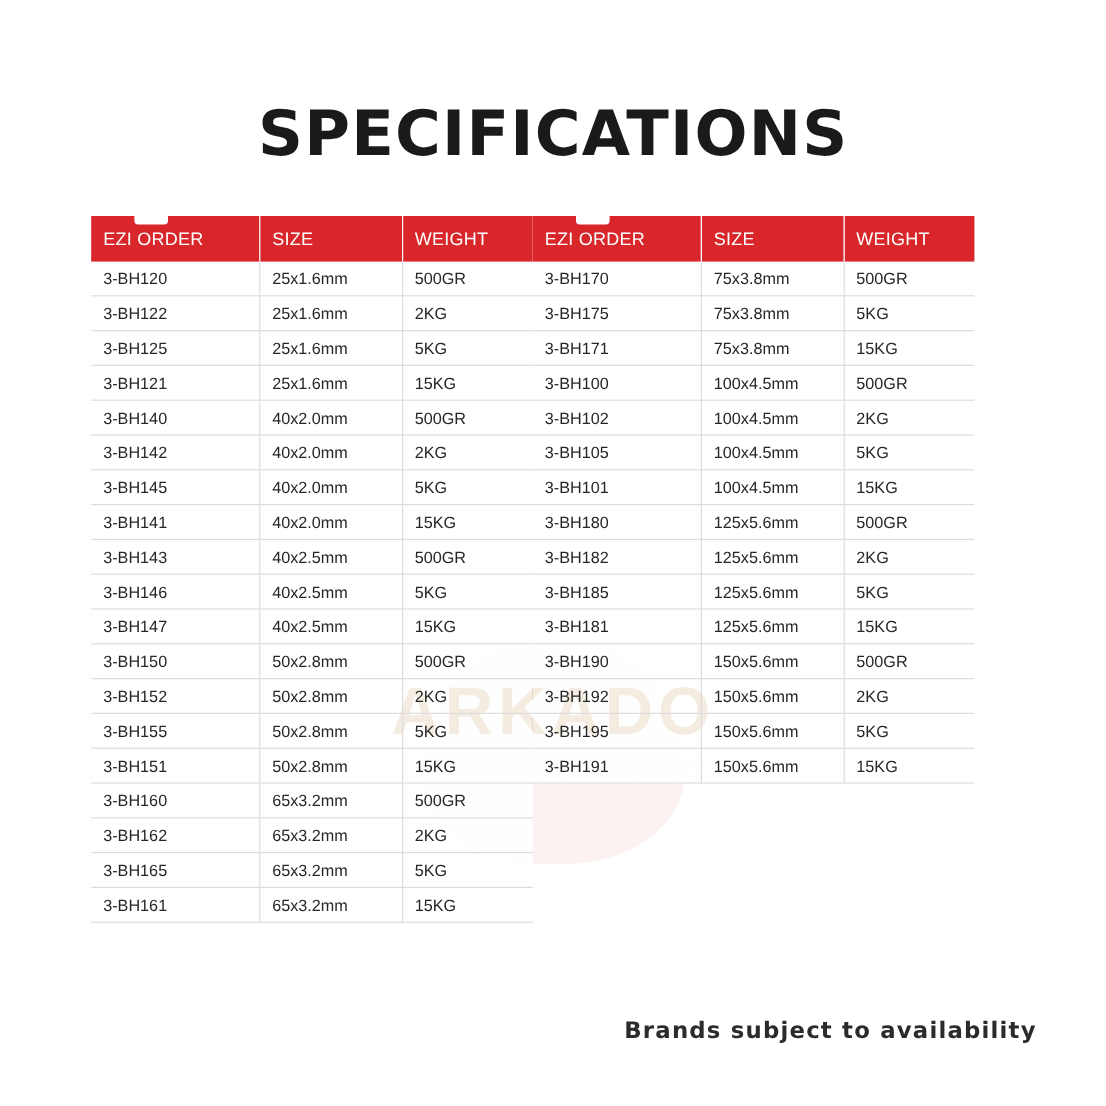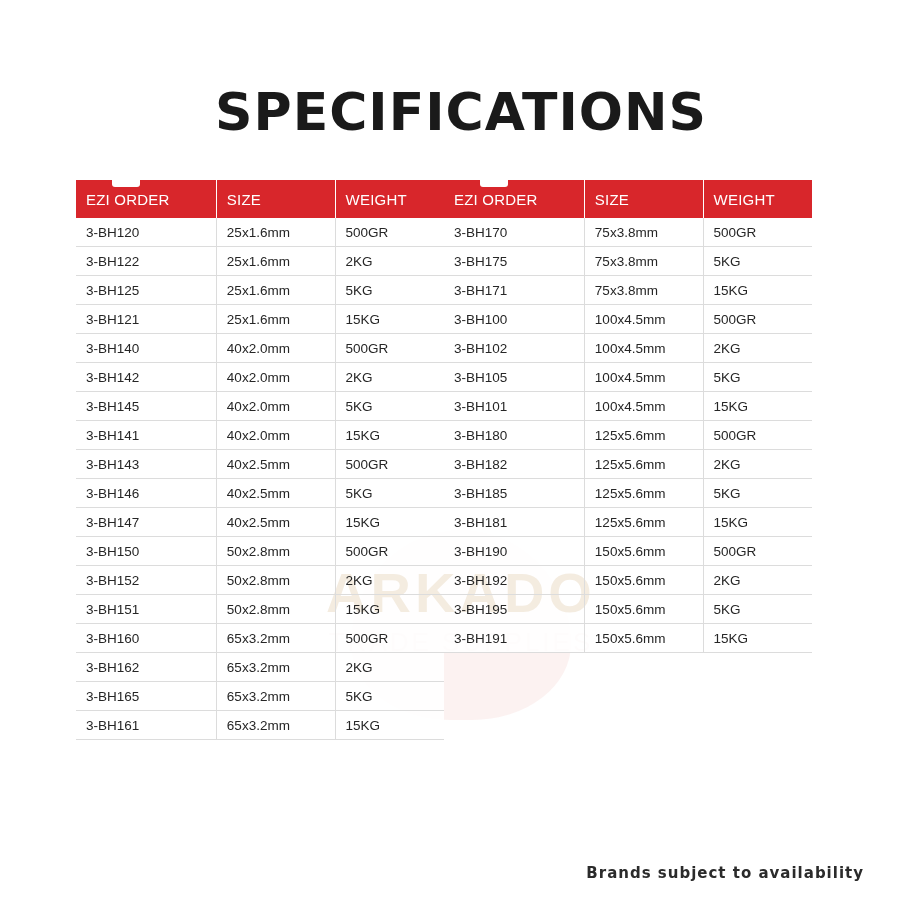--- a/index.html
+++ b/index.html
@@ -132,24 +132,24 @@
   table.spec-table td.col-code { width: 39%; }
   table.spec-table td.col-size { width: 32%; }
   table.spec-table td.col-weight { width: 29%; }
   table.spec-table th.col-code { width: 39%; }
   table.spec-table th.col-size { width: 32%; }
   table.spec-table th.col-weight { width: 29%; }
 
   #footer-note {
     position: absolute;
     right: 58px;
-    bottom: 40px;
+    bottom: 52px;
     font-family: "DejaVu Sans", sans-serif;
     font-weight: bold;
-    font-size: 15px;
+    font-size: 19px;
     letter-spacing: 1px;
     color: #2b2b2b;
     z-index: 2;
     margin-left: 44px;
   }
 </style>
 </head>
 <body>
 
 <div id="watermark">
@@ -228,20 +228,25 @@
           </tr>
           <tr>
             <td class="col-code">3-BH150</td>
             <td class="col-size">50x2.8mm</td>
             <td class="col-weight">500GR</td>
           </tr>
           <tr>
             <td class="col-code">3-BH152</td>
             <td class="col-size">50x2.8mm</td>
             <td class="col-weight">2KG</td>
+          </tr>
+          <tr>
+            <td class="col-code">3-BH155</td>
+            <td class="col-size">50x2.8mm</td>
+            <td class="col-weight">5KG</td>
           </tr>
           <tr>
             <td class="col-code">3-BH151</td>
             <td class="col-size">50x2.8mm</td>
             <td class="col-weight">15KG</td>
           </tr>
           <tr>
             <td class="col-code">3-BH160</td>
             <td class="col-size">65x3.2mm</td>
             <td class="col-weight">500GR</td>

